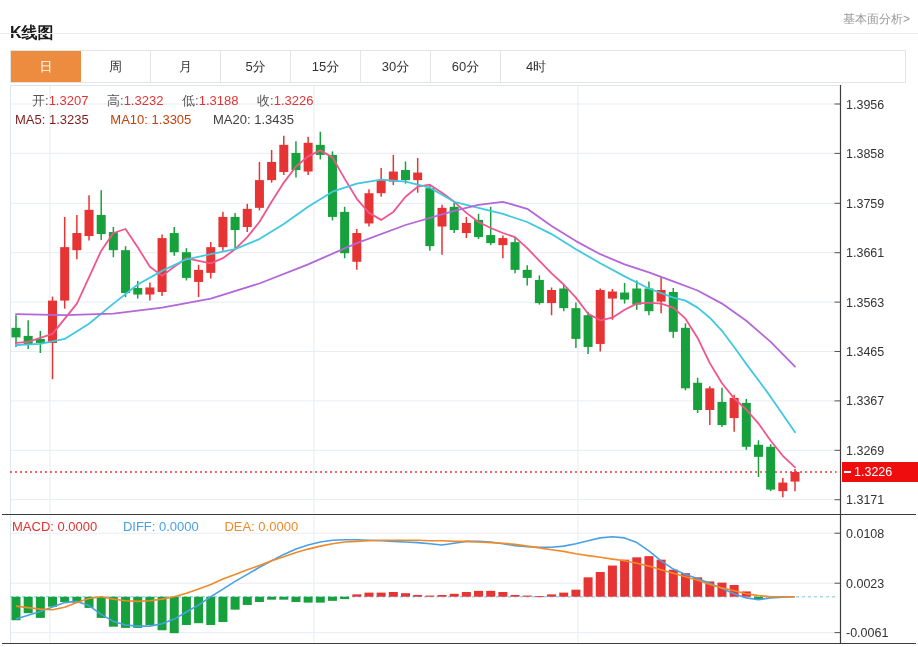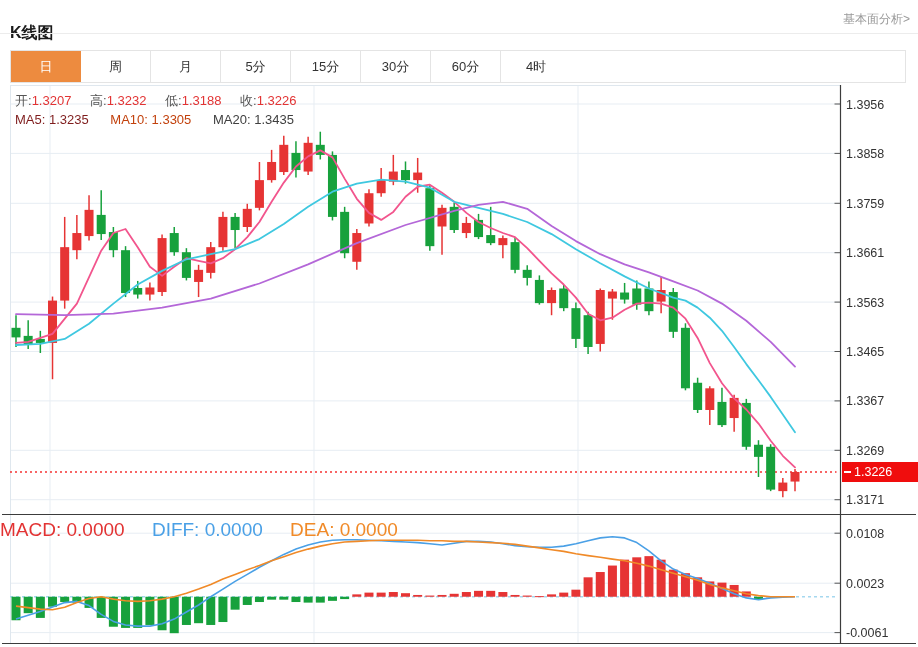--- a/index.html
+++ b/index.html
@@ -7,27 +7,27 @@
        font-family:"Liberation Sans","DejaVu Sans",sans-serif;}
   .page-title{position:absolute;left:10px;top:23px;font-size:16px;font-weight:bold;color:#1a1a1a;}
   .fund-link{position:absolute;right:8px;top:11px;font-size:12px;color:#999;cursor:pointer;text-decoration:none;text-align:center;}
   .hr{position:absolute;left:0;top:33px;width:918px;height:1px;background:#ececec;}
   .tabbar{position:absolute;left:10px;top:50px;width:896px;height:33px;display:flex;
           border:1px solid #e4e4e4;box-sizing:border-box;background:#fff;}
   .tab{width:70px;height:100%;line-height:31px;text-align:center;font-size:13px;color:#333;
        border-right:1px solid #e4e4e4;cursor:pointer;box-sizing:border-box;}
   .tab.sel{background:#ed8b3f;color:#fff;border-right:none;}
   #chart-svg{position:absolute;left:0;top:0;width:918px;height:647px;}
-  .legend-row1{position:absolute;left:15px;top:92px;font-size:13px;z-index:3;}
+  .legend-row1{position:absolute;left:32px;top:92px;font-size:13px;z-index:3;}
   .legend-row1 .pair{margin-right:15px;}
   .legend-row1 .lab{color:#555;}
   .legend-row1 .val{color:#e23333;}
   .legend-row2{position:absolute;left:15px;top:112px;font-size:13px;z-index:3;}
   .legend-row2 .pair{margin-right:18px;}
-  .macd-legend{position:absolute;left:0;top:519px;font-size:19px;z-index:3;}
+  .macd-legend{position:absolute;left:12px;top:519px;font-size:13px;z-index:3;}
   .macd-legend span{margin-right:22px;}
   .price-badge{position:absolute;left:842px;top:462px;width:76px;height:20px;z-index:4;
                background:#f00d0d;color:#fff;font-size:12.5px;line-height:20px;padding-left:12px;
                box-sizing:border-box;}
   .price-badge:before{content:"";position:absolute;left:2px;top:9px;width:7px;height:1.5px;background:#fff;}
 </style>
 </head>
 <body>
 
 <div class="page-title">K线图</div>

